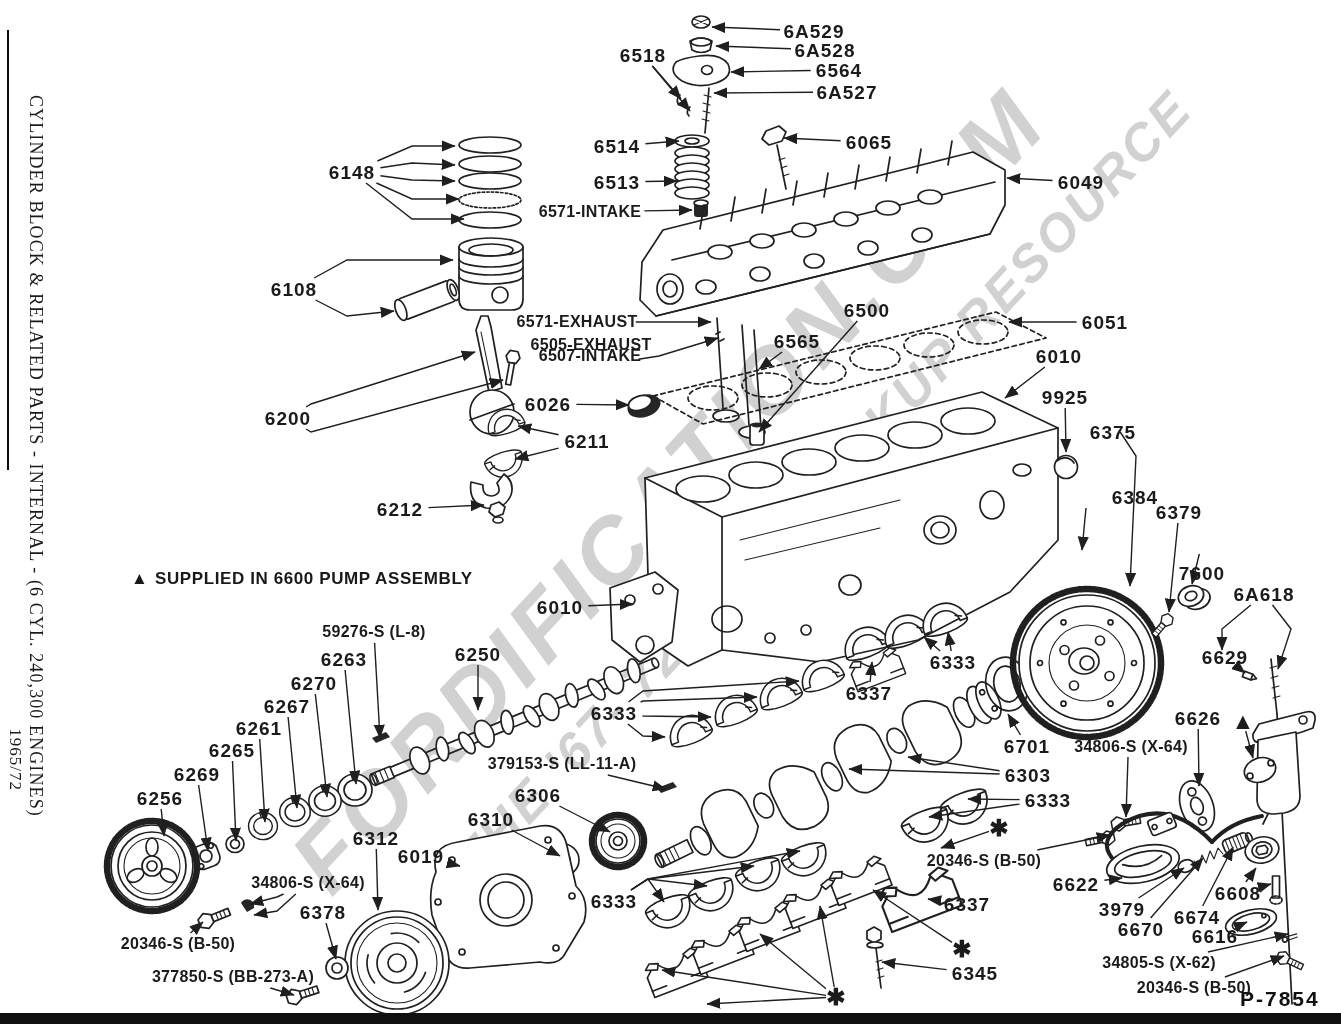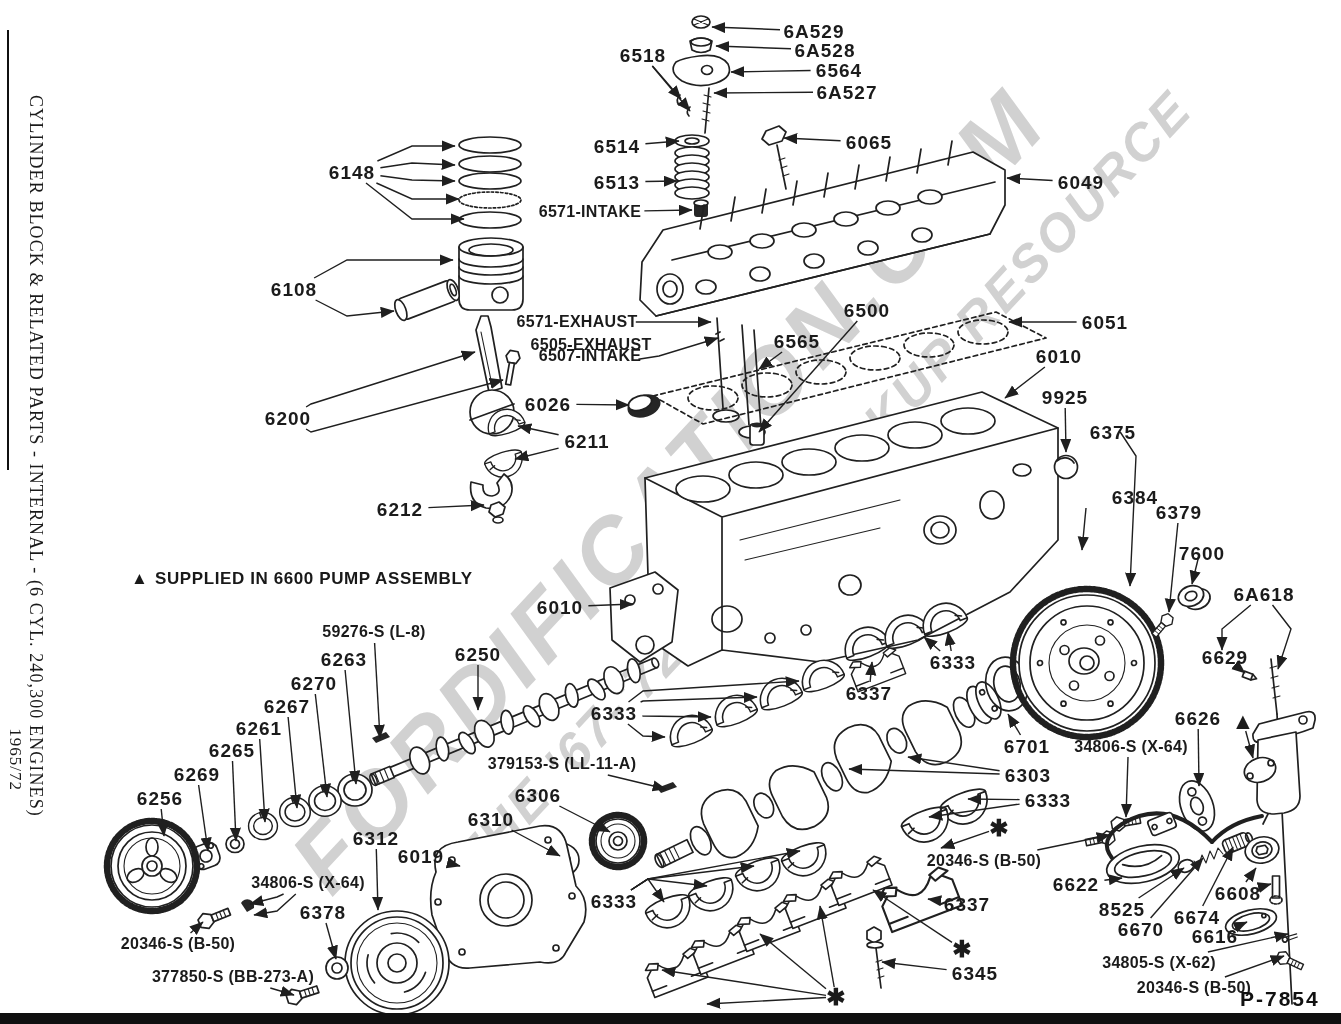--- a/index.html
+++ b/index.html
@@ -588,21 +588,21 @@
       <div class="callout" style="left: 587px; top: 441px;">6211</div>
       <div class="callout" style="left: 400px; top: 509px;">6212</div>
       <div class="callout" style="left: 867px; top: 310px;">6500</div>
       <div class="callout" style="left: 797px; top: 341px;">6565</div>
       <div class="callout" style="left: 1105px; top: 322px;">6051</div>
       <div class="callout" style="left: 1059px; top: 356px;">6010</div>
       <div class="callout" style="left: 1065px; top: 397px;">9925</div>
       <div class="callout" style="left: 1113px; top: 432px;">6375</div>
       <div class="callout" style="left: 1087px; top: 497px; margin-left: 48px;">6384</div>
       <div class="callout" style="left: 1179px; top: 512px;">6379</div>
-      <div class="callout" style="left: 1202px; top: 553px;">7600</div>
+      <div class="callout" style="left: 1202px; top: 573px;">7600</div>
       <div class="callout" style="left: 1264px; top: 594px;">6A618</div>
       <div class="callout" style="left: 1225px; top: 657px;">6629</div>
       <div class="callout" style="left: 560px; top: 607px;">6010</div>
       <div class="callout small" style="left: 374px; top: 632px;">59276-S (L-8)</div>
       <div class="callout" style="left: 344px; top: 659px;">6263</div>
       <div class="callout" style="left: 478px; top: 654px;">6250</div>
       <div class="callout" style="left: 314px; top: 683px;">6270</div>
       <div class="callout" style="left: 287px; top: 706px;">6267</div>
       <div class="callout" style="left: 259px; top: 728px;">6261</div>
       <div class="callout" style="left: 232px; top: 750px;">6265</div>
@@ -616,21 +616,21 @@
       <div class="callout" style="left: 614px; top: 713px;">6333</div>
       <div class="callout" style="left: 869px; top: 693px;">6337</div>
       <div class="callout" style="left: 1027px; top: 746px;">6701</div>
       <div class="callout" style="left: 1028px; top: 775px;">6303</div>
       <div class="callout" style="left: 953px; top: 662px;">6333</div>
       <div class="callout" style="left: 1048px; top: 800px;">6333</div>
       <div class="callout small" style="left: 1131px; top: 747px;">34806-S (X-64)</div>
       <div class="callout" style="left: 1198px; top: 718px;">6626</div>
       <div class="callout small" style="left: 984px; top: 861px;">20346-S (B-50)</div>
       <div class="callout" style="left: 1076px; top: 884px;">6622</div>
-      <div class="callout" style="left: 1122px; top: 909px;">8525</div>
+      <div class="callout" style="left: 1122px; top: 909px;">3979</div>
       <div class="callout" style="left: 1141px; top: 929px;">6670</div>
       <div class="callout" style="left: 1197px; top: 917px;">6674</div>
       <div class="callout" style="left: 1238px; top: 893px;">6608</div>
       <div class="callout" style="left: 1215px; top: 936px;">6616</div>
       <div class="callout small" style="left: 1159px; top: 963px;">34805-S (X-62)</div>
       <div class="callout small" style="left: 1194px; top: 988px;">20346-S (B-50)</div>
       <div class="callout" style="left: 975px; top: 973px;">6345</div>
       <div class="callout" style="left: 967px; top: 904px;">6337</div>
       <div class="callout" style="left: 614px; top: 901px;">6333</div>
       <div class="callout small" style="left: 308px; top: 883px;">34806-S (X-64)</div>

